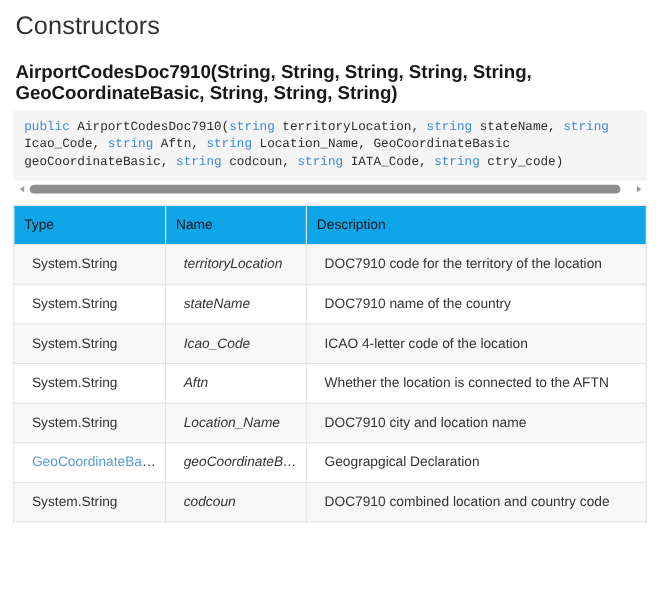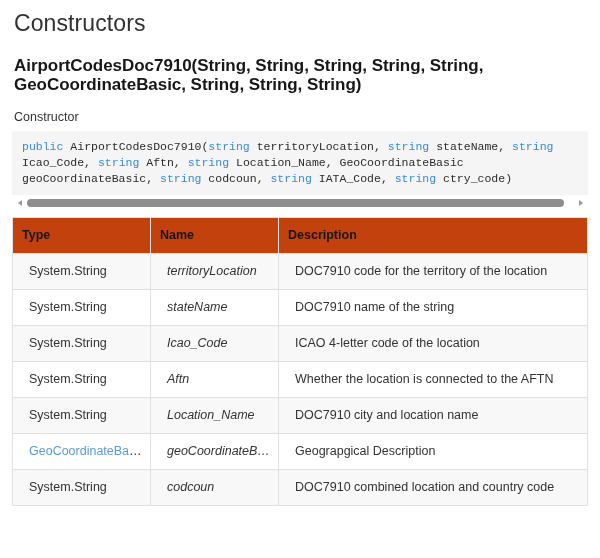--- a/index.html
+++ b/index.html
@@ -141,23 +141,23 @@
     vertical-align: middle;
     line-height: 15px;
     overflow: hidden;
     white-space: nowrap;
     text-overflow: ellipsis;
   }
   table.params col.c-type { width: 138px; }
   table.params col.c-name { width: 128px; }
   table.params col.c-desc { width: auto; }
   table.params thead th {
-    font-weight: bold;
+    font-weight: normal;
     color: #171717;
-    background: #c2410c;
+    background: #0ea5e9;
     height: 25px;
   }
   table.params tbody td {
     color: #333333;
     height: 25px;
     padding-left: 16px;
   }
   table.params tbody tr:nth-child(odd) td { background: #f8f8f8; }
   table.params tbody tr:nth-child(even) td { background: #ffffff; }
   td.col-name { font-style: italic; color: #2b2b2b; }
@@ -168,21 +168,20 @@
 </style>
 </head>
 <body>
 
 <div class="page">
 
   <h1 class="page-title">Constructors</h1>
 
   <h2 class="member-heading">AirportCodesDoc7910(String, String, String, String, String, GeoCoordinateBasic, String, String, String)</h2>
 
-  <p class="summary">Constructor</p>
 
 
   <pre class="codeblock"><span class="kw">public</span><span class="id"> AirportCodesDoc7910(</span><span class="kw">string</span><span class="id"> territoryLocation, </span><span class="kw">string</span><span class="id"> stateName, </span><span class="kw">string</span><span class="id"> Icao_Code, </span><span class="kw">string</span><span class="id"> Aftn, </span><span class="kw">string</span><span class="id"> Location_Name, GeoCoordinateBasic geoCoordinateBasic, </span><span class="kw">string</span><span class="id"> codcoun, </span><span class="kw">string</span><span class="id"> IATA_Code, </span><span class="kw">string</span><span class="id"> ctry_code)</span></pre>
 
   <div class="hscroll">
     <span class="arrow left"></span>
     <span class="track">
       <span class="thumb"></span>
     </span>
     <span class="arrow right"></span>
@@ -204,41 +203,41 @@
     </thead>
     <tbody id="params-body">
         <tr>
           <td>System.String</td>
           <td class="col-name">territoryLocation</td>
           <td>DOC7910 code for the territory of the location</td>
         </tr>
         <tr>
           <td>System.String</td>
           <td class="col-name">stateName</td>
-          <td>DOC7910 name of the string</td>
+          <td>DOC7910 name of the country</td>
         </tr>
         <tr>
           <td>System.String</td>
           <td class="col-name">Icao_Code</td>
           <td>ICAO 4-letter code of the location</td>
         </tr>
         <tr>
           <td>System.String</td>
           <td class="col-name">Aftn</td>
           <td>Whether the location is connected to the AFTN</td>
         </tr>
         <tr>
           <td>System.String</td>
           <td class="col-name">Location_Name</td>
           <td>DOC7910 city and location name</td>
         </tr>
         <tr>
           <td><a class="type-link" href="#">GeoCoordinateBasic</a></td>
           <td class="col-name">geoCoordinateBasic</td>
-          <td>Geograpgical Description</td>
+          <td>Geograpgical Declaration</td>
         </tr>
         <tr>
           <td>System.String</td>
           <td class="col-name">codcoun</td>
           <td>DOC7910 combined location and country code</td>
         </tr>
       </tbody>
   </table>
 
 </div>

